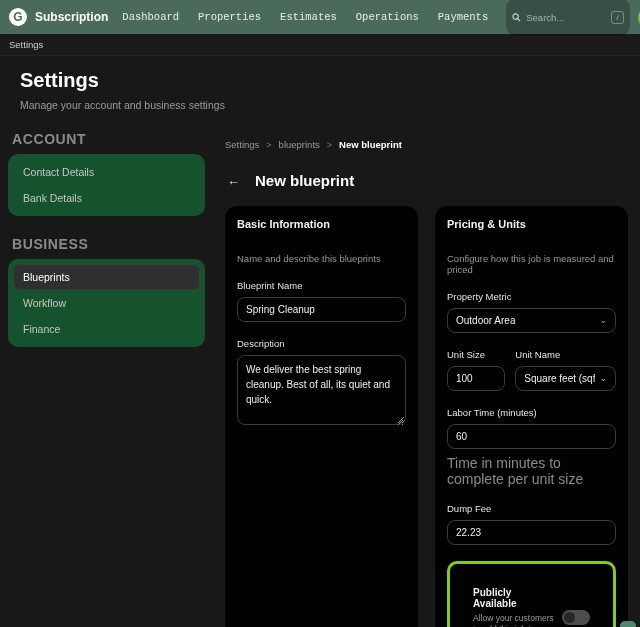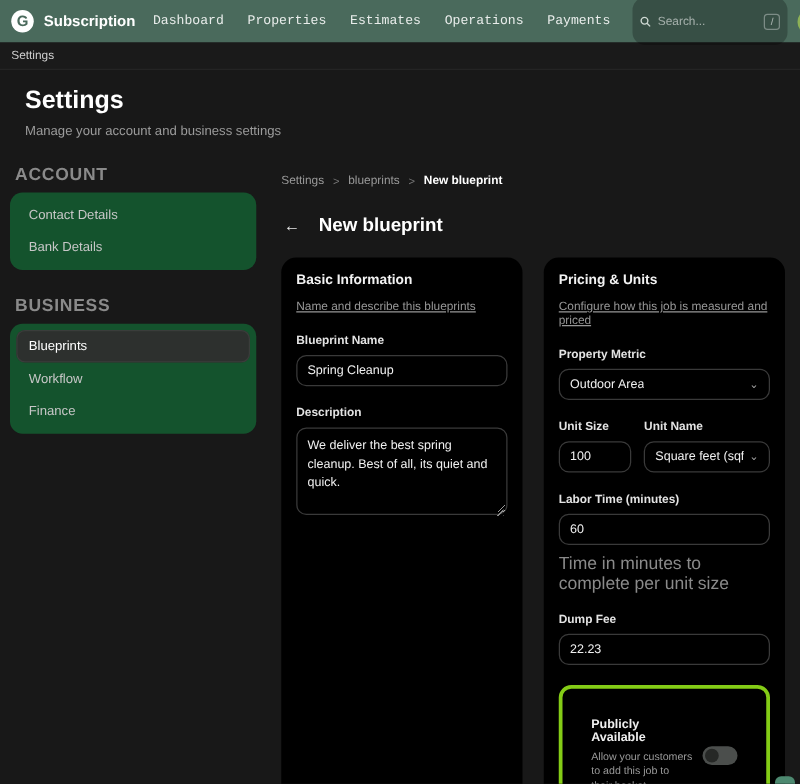--- a/index.html
+++ b/index.html
@@ -77,22 +77,22 @@
   .main-crumb { display:flex; align-items:center; gap:7px; font-size:9.5px; color:#9a9a9a; margin-top:14px; }
   .main-crumb .sep { color:#7a7a7a; font-size:9px; }
   .main-crumb .current { color:#ffffff; font-weight:bold; }
   .heading-row { display:flex; align-items:center; gap:13px; margin-top:22px; }
   .back-btn { background:transparent; border:none; color:#e6e6e6; font-size:13px; cursor:pointer; line-height:1; padding:2px; font-family:"Liberation Sans",sans-serif; }
   .main-heading { font-size:15px; font-weight:bold; color:#ffffff; }
   
   .cards-row { display:grid; grid-template-columns:1fr 1fr; gap:17px; margin-top:17px; }
   .card { background:#000000; border-radius:12px; padding:12px; }
   .card-title { font-size:11px; font-weight:bold; color:#f2f2f2; }
-  .card-subtitle { font-size:9.5px; color:#979797; margin-top:10px;text-decoration:underline; }
-  .field-label { display:block; font-size:9.5px; font-weight:bold; color:#e3e3e3; margin:16px 0 6px 0; }
+  .card-subtitle { font-size:9.5px; color:#979797; margin-top:23px; }
+  .field-label { display:block; font-size:9.5px; font-weight:normal; color:#e3e3e3; margin:16px 0 6px 0; }
   .text-input {
     width:100%; background:transparent; border:1px solid #3a3a3a; border-radius:8px;
     color:#f0f0f0; font-size:10px; padding:6px 8px; outline:none;
     font-family:"Liberation Sans",sans-serif;
   }
   .ta-wrap { position:relative; }
   .ta-wrap::after {
     content:""; position:absolute; right:3px; bottom:4px; width:8px; height:8px;
     background:repeating-linear-gradient(-45deg,#8a8a8a 0 1px,transparent 1px 3px);
     clip-path:polygon(100% 0,100% 100%,0 100%);

